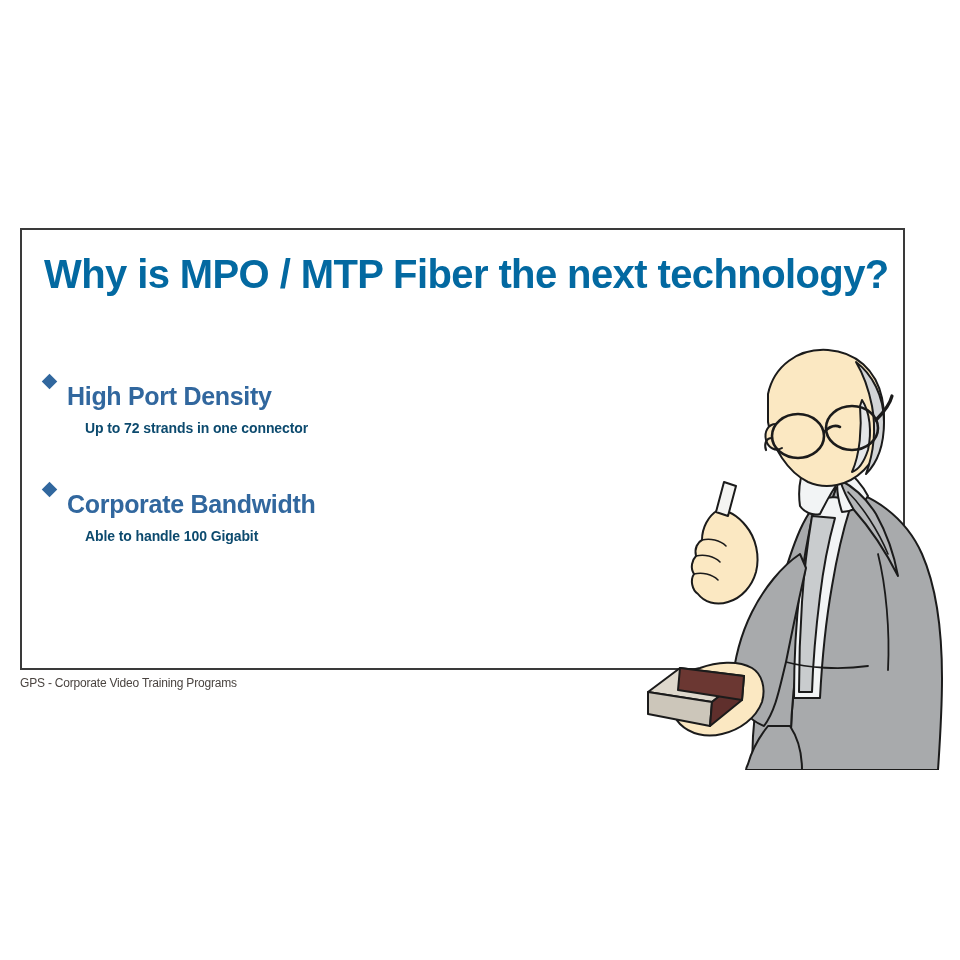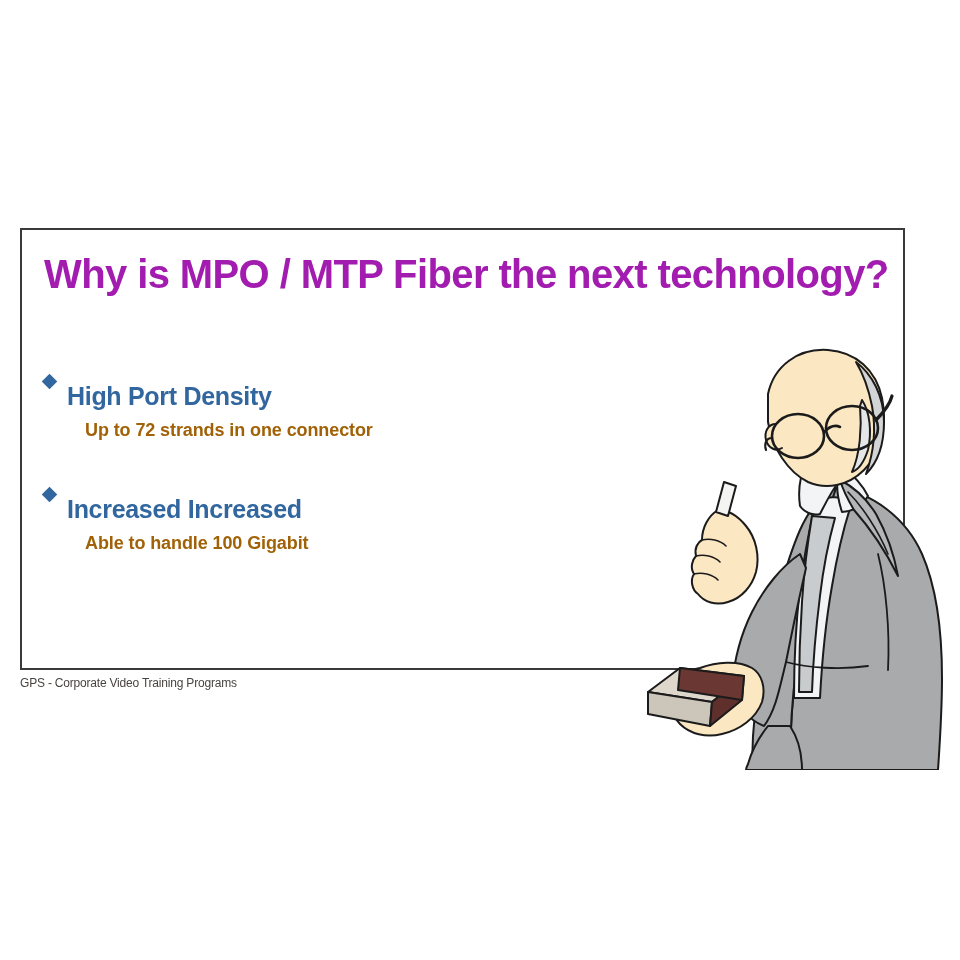--- a/index.html
+++ b/index.html
@@ -32,21 +32,21 @@
     height: 442px;
     background: #ffffff;
     border: 2px solid #3a3a3a;
     box-sizing: border-box;
   }
 
   #slide-title {
     position: absolute;
     left: 22px;
     top: 22px;
-    color: #a21caf;
+    color: #0369a1;
     font-size: 40px;
     font-weight: bold;
     letter-spacing: -0.6px;
     white-space: nowrap;
     font-family: "Liberation Sans", sans-serif;
   }
 
   #bullet-list {
     position: absolute;
     left: 18px;
@@ -77,22 +77,22 @@
   .bullet-heading {
     color: #31679e;
     font-size: 25px;
     font-weight: bold;
     letter-spacing: -0.3px;
     white-space: nowrap;
     margin-top: 30px;
   }
 
   .bullet-sub {
-    color: #a16207;
-    font-size: 18px;
+    color: #0c4a6e;
+    font-size: 14px;
     font-weight: bold;
     margin-left: 45px;
     margin-top: 9px;
     letter-spacing: -0.1px;
     white-space: nowrap;
   }
 
   
   #footer-credit {
     position: absolute;
@@ -130,21 +130,21 @@
         <div class="bullet-row">
           <span class="bullet-marker"></span>
           <span class="bullet-heading">High Port Density</span>
         </div>
         <div class="bullet-sub">Up to 72 strands in one connector</div>
       </div>
 
       <div class="bullet-block">
         <div class="bullet-row">
           <span class="bullet-marker"></span>
-          <span class="bullet-heading">Increased Increased</span>
+          <span class="bullet-heading">Corporate Bandwidth</span>
         </div>
         <div class="bullet-sub">Able to handle 100 Gigabit</div>
       </div>
 
 
     </div>
   </div>
 
   <div id="footer-credit">GPS - Corporate Video Training Programs</div>
 

